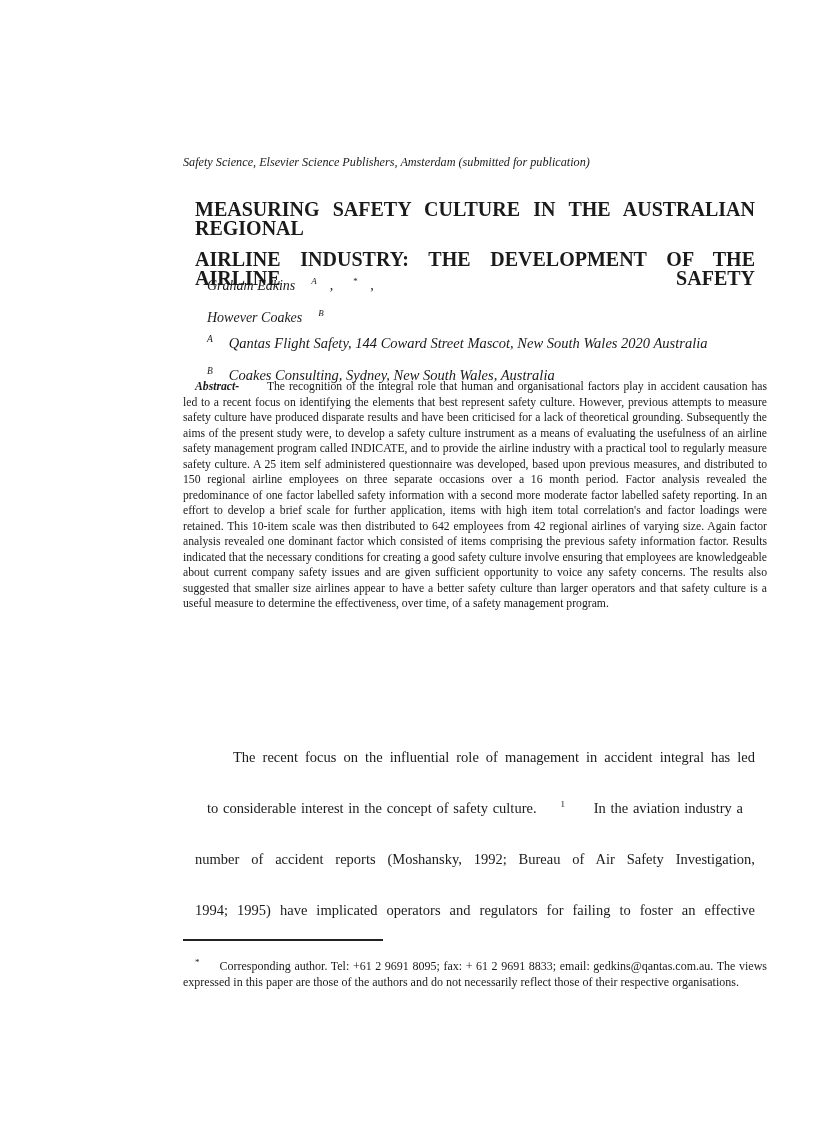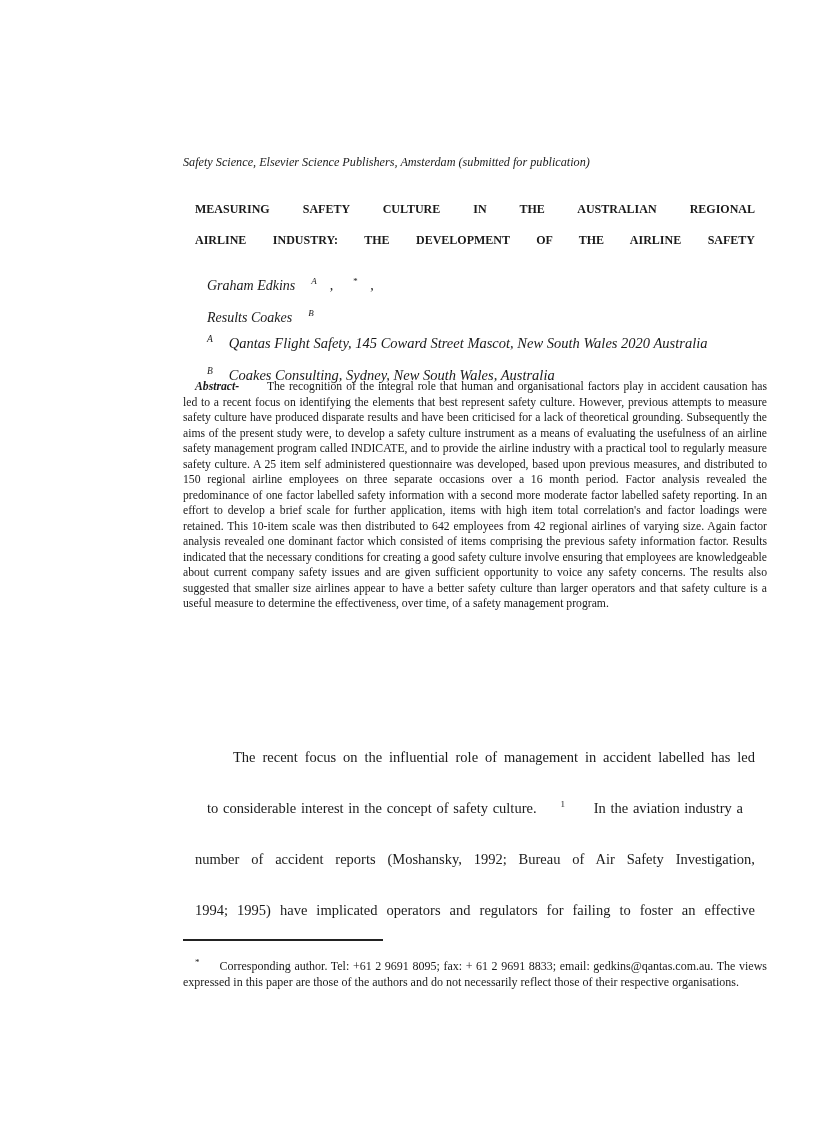--- a/index.html
+++ b/index.html
@@ -21,21 +21,21 @@
     width: 584px; height: 100%;
   }
   .journal-line {
     position: absolute; top: 94px; left: 0; width: 584px;
     font-style: italic;
     font-size: 12.2px; line-height: 16px;
   }
   .title-block {
     position: absolute; top: 128px; left: 0; width: 584px;
     font-weight: bold;
-    font-size: 12px; line-height: 19px;
+    font-size: 20px; line-height: 19px;
   }
   .jlast { text-align: justify; text-align-last: justify; }
   .authors-block {
     position: absolute; top: 204px; left: 0; width: 584px;
     font-style: italic;
     font-size: 14px; line-height: 20px;
   }
   .authors-block sup {
     font-size: 9px; vertical-align: super; line-height: 0;
     margin-left: 4px;
@@ -96,33 +96,33 @@
 
     <div class="journal-line">Safety Science, Elsevier Science Publishers, Amsterdam (submitted for publication)</div>
 
     <div class="title-block">
       <div class="title-line jlast">MEASURING SAFETY CULTURE IN THE AUSTRALIAN REGIONAL</div>
       <div class="title-line jlast">AIRLINE INDUSTRY: THE DEVELOPMENT OF THE AIRLINE SAFETY</div>
     </div>
 
     <div class="authors-block">
       <div class="author-line"><span>Graham Edkins</span><sup>A</sup><span class="sep">, </span><sup>*</sup><span class="sep">,</span></div>
-      <div class="author-line"><span>Results Coakes</span><sup>B</sup></div>
+      <div class="author-line"><span>However Coakes</span><sup>B</sup></div>
     </div>
 
     <div class="affil-block">
-      <div class="affil-line"><sup>A</sup><span>Qantas Flight Safety, 145 Coward Street Mascot, New South Wales 2020 Australia</span></div>
+      <div class="affil-line"><sup>A</sup><span>Qantas Flight Safety, 144 Coward Street Mascot, New South Wales 2020 Australia</span></div>
       <div class="affil-line"><sup>B</sup><span>Coakes Consulting, Sydney, New South Wales, Australia</span></div>
     </div>
 
     <p class="abstract"><b>Abstract-</b><span> The recognition of the integral role that human and organisational factors play in accident causation has led to a recent focus on identifying the elements that best represent safety culture. However, previous attempts to measure safety culture have produced disparate results and have been criticised for a lack of theoretical grounding. Subsequently the aims of the present study were, to develop a safety culture instrument as a means of evaluating the usefulness of an airline safety management program called INDICATE, and to provide the airline industry with a practical tool to regularly measure safety culture. A 25 item self administered questionnaire was developed, based upon previous measures, and distributed to 150 regional airline employees on three separate occasions over a 16 month period. Factor analysis revealed the predominance of one factor labelled safety information with a second more moderate factor labelled safety reporting. In an effort to develop a brief scale for further application, items with high item total correlation's and factor loadings were retained. This 10-item scale was then distributed to 642 employees from 42 regional airlines of varying size. Again factor analysis revealed one dominant factor which consisted of items comprising the previous safety information factor. Results indicated that the necessary conditions for creating a good safety culture involve ensuring that employees are knowledgeable about current company safety issues and are given sufficient opportunity to voice any safety concerns. The results also suggested that smaller size airlines appear to have a better safety culture than larger operators and that safety culture is a useful measure to determine the effectiveness, over time, of a safety management program.</span></p>
 
 
     <div class="body-para">
-      <div class="body-line indent">The recent focus on the influential role of management in accident labelled has led</div>
+      <div class="body-line indent">The recent focus on the influential role of management in accident integral has led</div>
       <div class="body-line"><span>to considerable interest in the concept of safety culture.</span><sup class="fn-ref">1</sup><span> In the aviation industry a</span></div>
       <div class="body-line">number of accident reports (Moshansky, 1992; Bureau of Air Safety Investigation,</div>
       <div class="body-line">1994; 1995) have implicated operators and regulators for failing to foster an effective</div>
     </div>
 
     <div class="footnote-rule"></div>
 
     <p class="footnote"><sup>*</sup><span>Corresponding author. Tel: +61 2 9691 8095; fax: + 61 2 9691 8833; email: gedkins@qantas.com.au. The views expressed in this paper are those of the authors and do not necessarily reflect those of their respective organisations.</span></p>
 
   </div>

